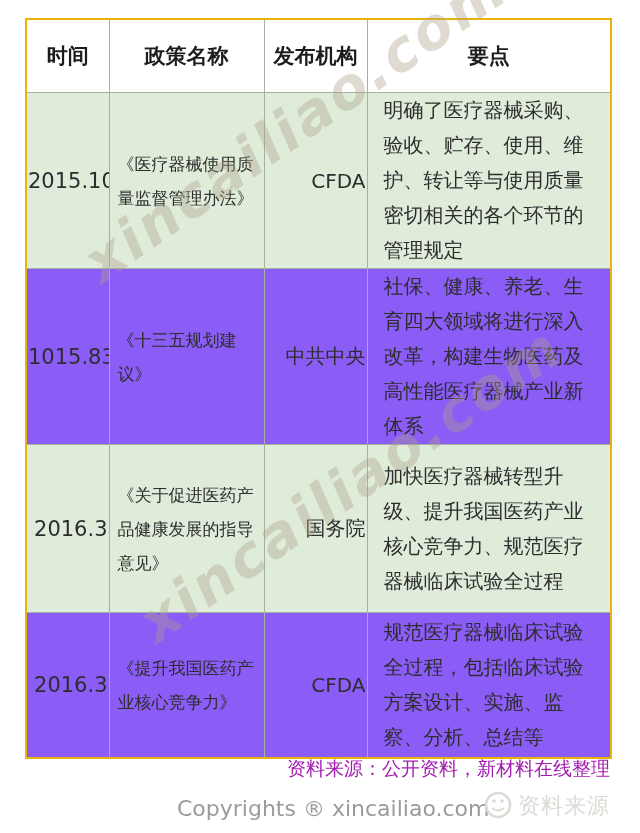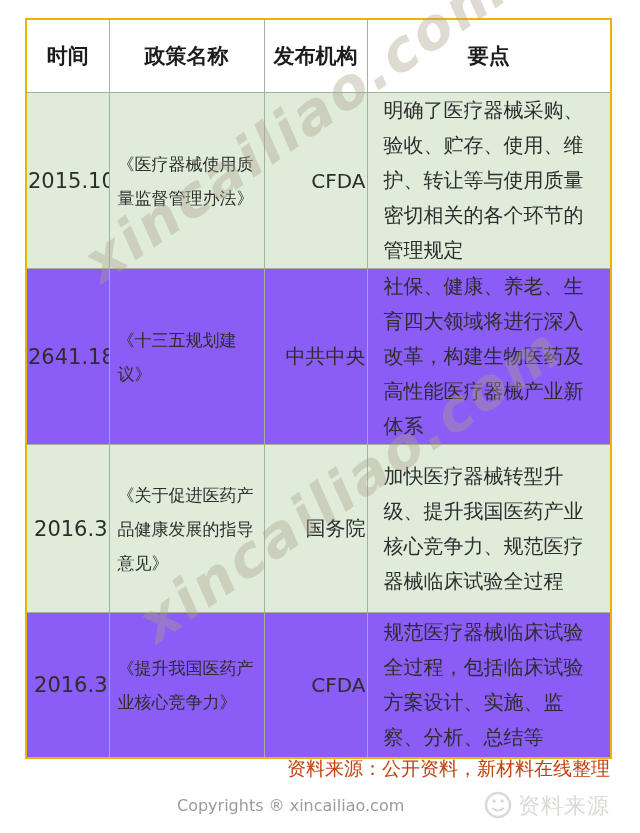--- a/index.html
+++ b/index.html
@@ -50,25 +50,25 @@
     transform-origin:0 50%;
     pointer-events:none;
     z-index:5;
   }
   #wm1{left:90px;top:235px;}
   #wm2{left:145px;top:595px;}
 
   
   #source-line{
     position:absolute;top:756px;right:30px;
-    font-size:19px;color:#c2410c;
+    font-size:19px;color:#a21caf;
   }
   #copyright-line{
     position:absolute;top:796px;left:177px;
-    font-size:16px;color:#9b9b9b;
+    font-size:22px;color:#9b9b9b;
   }
   #footer-logo{
     position:absolute;top:788px;left:482px;
     display:flex;align-items:center;
     color:#d8dcd4;
   }
   #footer-logo .logo-text{
     font-size:22px;letter-spacing:1px;color:#d8dcd4;
   }
   #footer-logo svg{margin-right:4px;}
@@ -95,21 +95,21 @@
       <th>发布机构</th>
       <th>要点</th>
     </tr>
     <tr class="row-green" style="height:170px">
       <td class="c-time">2015.10</td>
       <td class="c-policy">《医疗器械使用质量监督管理办法》</td>
       <td class="c-agency">CFDA</td>
       <td class="c-points">明确了医疗器械采购、验收、贮存、使用、维护、转让等与使用质量密切相关的各个环节的管理规定</td>
     </tr>
     <tr class="row-white" style="height:168px">
-      <td class="c-time">2641.18</td>
+      <td class="c-time">1015.83</td>
       <td class="c-policy">《十三五规划建议》</td>
       <td class="c-agency">中共中央</td>
       <td class="c-points">社保、健康、养老、生育四大领域将进行深入改革，构建生物医药及高性能医疗器械产业新体系</td>
     </tr>
     <tr class="row-green" style="height:168px">
       <td class="c-time">2016.3</td>
       <td class="c-policy">《关于促进医药产品健康发展的指导意见》</td>
       <td class="c-agency">国务院</td>
       <td class="c-points">加快医疗器械转型升级、提升我国医药产业核心竞争力、规范医疗器械临床试验全过程</td>
     </tr>

